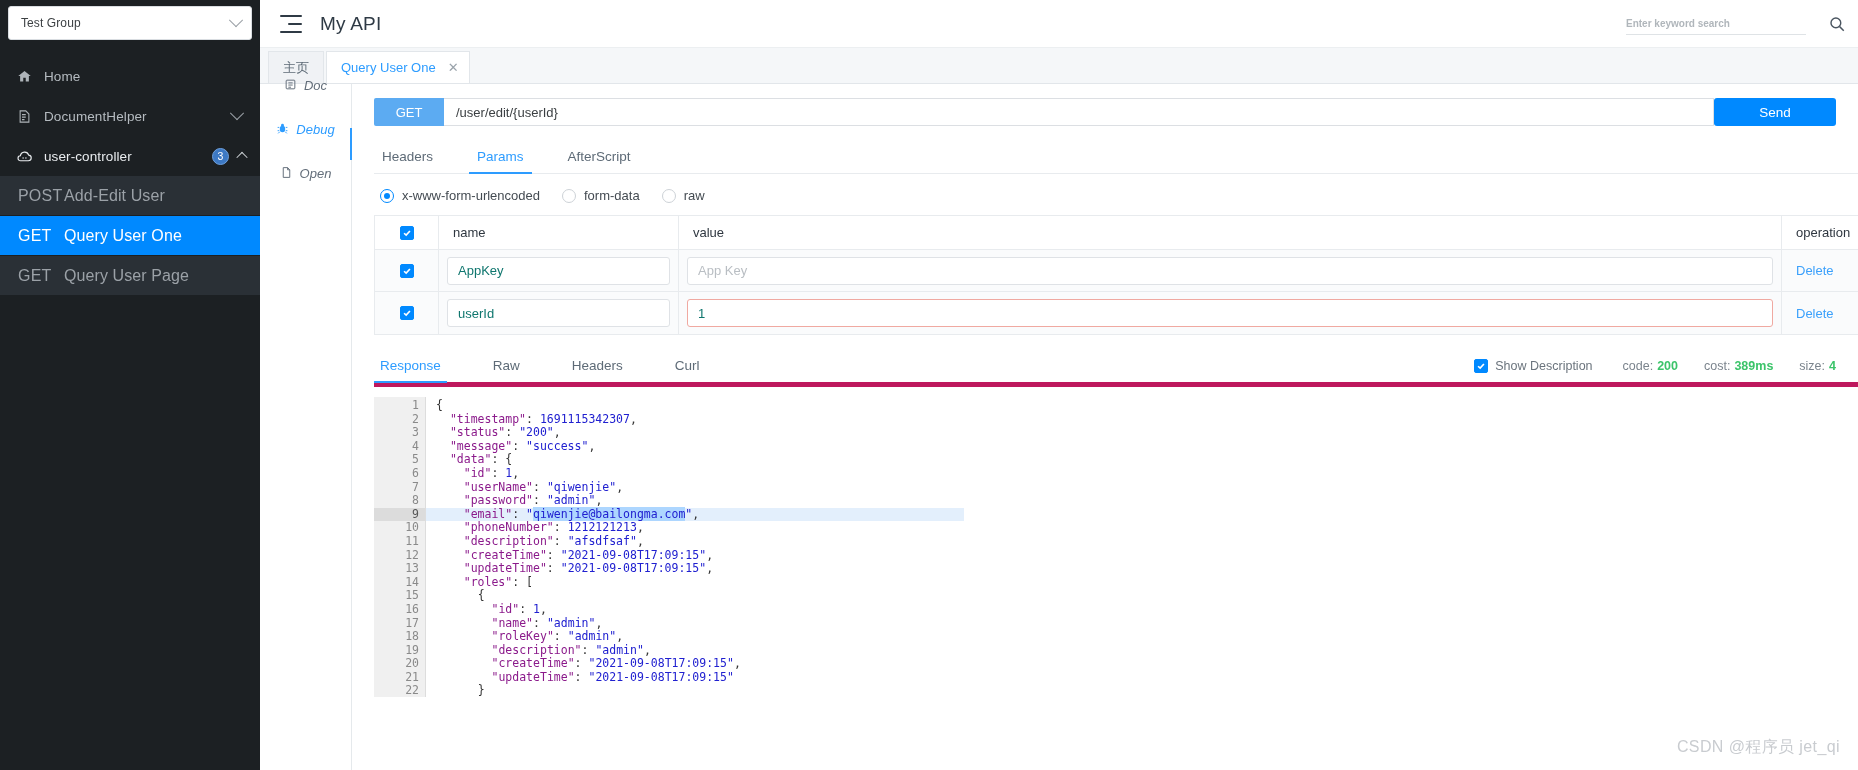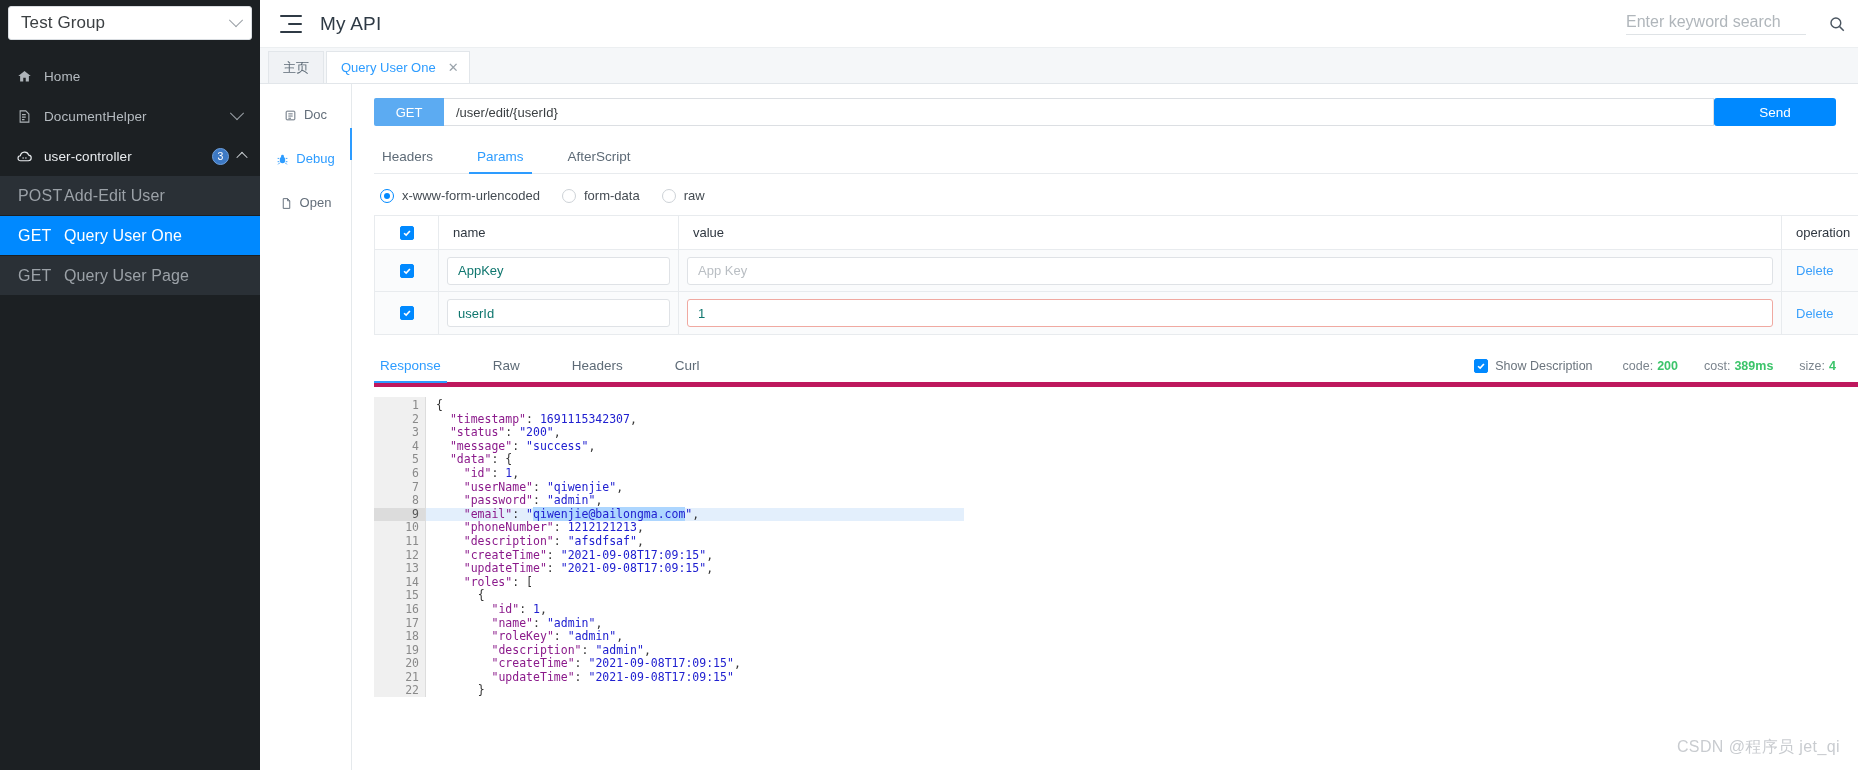--- a/index.html
+++ b/index.html
@@ -24,21 +24,21 @@
     margin: 6px 8px 0 8px;
     height: 34px;
     background: #ffffff;
     border: 1px solid #d9dde1;
     border-radius: 3px;
     display: flex; align-items: center;
     padding: 0 10px 0 12px;
     cursor: pointer;
   }
   .group-select .gs-label {
-    flex: 1; font-size: 17px; color: #3c4043; letter-spacing: .1px;
+    flex: 1; font-size: 12px; color: #3c4043; letter-spacing: .1px;
   }
   .chev-down {
     width: 10px; height: 10px;
     border-right: 1.6px solid #9aa0a6;
     border-bottom: 1.6px solid #9aa0a6;
     transform: rotate(45deg) translate(-2px,-2px);
   }
   .nav { margin-top: 16px; }
   .nav-item {
     height: 40px;
@@ -110,23 +110,24 @@
   .app-title { font-size: 19px; color: #2f3a45; letter-spacing: .2px; }
   .topbar-spacer { flex: 1; }
   .search-box {
     width: 180px; position: relative;
     border-bottom: 1px solid #dfe3e6;
     padding-bottom: 3px;
     margin-right: 22px;
   }
   .search-box input {
     width: 100%; border: 0; outline: 0;
-    font-size: 16px; color: #5f6368;
+    font-size: 10px; color: #5f6368;
     font-family: "Liberation Sans", sans-serif;
     background: transparent;
+    font-weight: bold;
   }
   .search-box input::placeholder { color: #b0b6bb; }
   .search-icon { width: 18px; height: 18px; color: #4a5560; cursor: pointer; }
 
   .tabstrip {
     height: 36px;
     background: #f5f7f9;
     border-bottom: 1px solid #e2e6ea;
     display: flex; align-items: flex-end;
     padding-left: 8px;
@@ -155,23 +156,23 @@
   .body-wrap { display: flex; height: calc(770px - 48px - 36px); }
 
   
   .mininav {
     width: 92px; flex: 0 0 92px;
     border-right: 1px solid #e5e9ec;
     background: #ffffff;
     padding-top: 6px;
   }
   .mini-item {
-    height: 44px; display: flex; align-items: flex-end; justify-content: center;
+    height: 44px; display: flex; align-items: flex-start; justify-content: center;
     font-size: 13px; color: #636e7a;
-    cursor: pointer; position: relative;
+    cursor: pointer; position: relative; font-style: italic;
   }
   .mini-item .mi-ic { margin-right: 7px; display: flex; align-items: center; }
   .mini-item.active { color: #2d9cff; }
   .mini-item.active::after {
     content: ""; position: absolute; right: -1px; top: 6px;
     width: 2px; height: 32px; background: #2d9cff;
   }
 
   .content { flex: 1; padding: 14px 0 0 22px; overflow: hidden; position: relative; }
 

